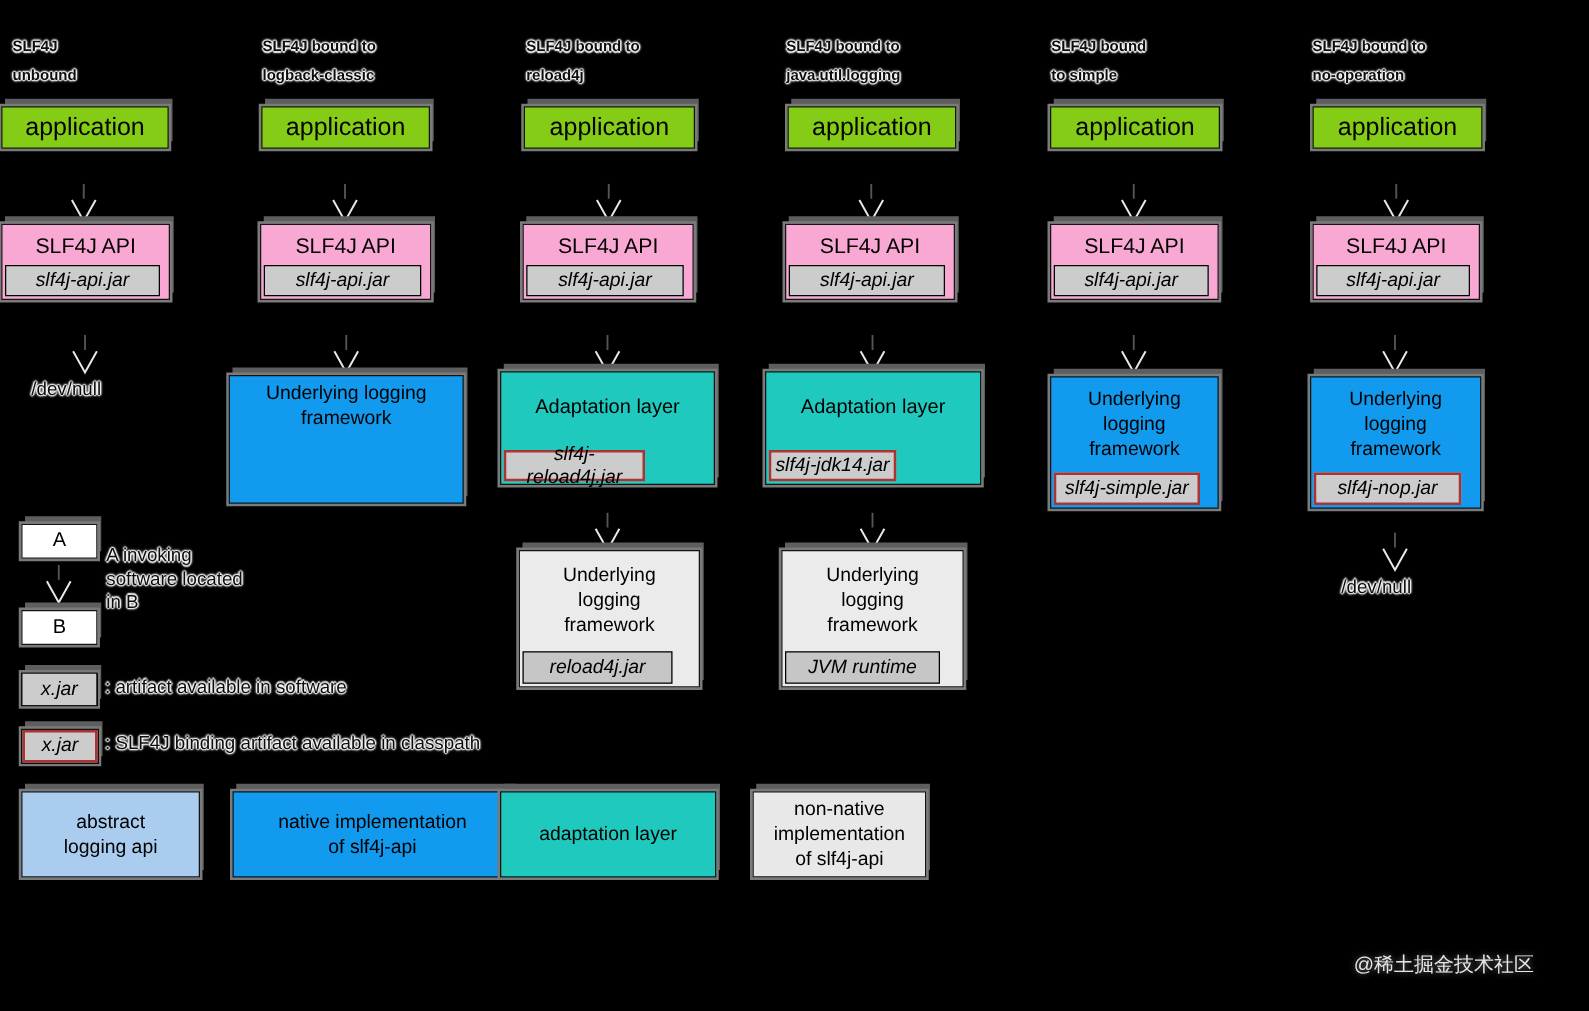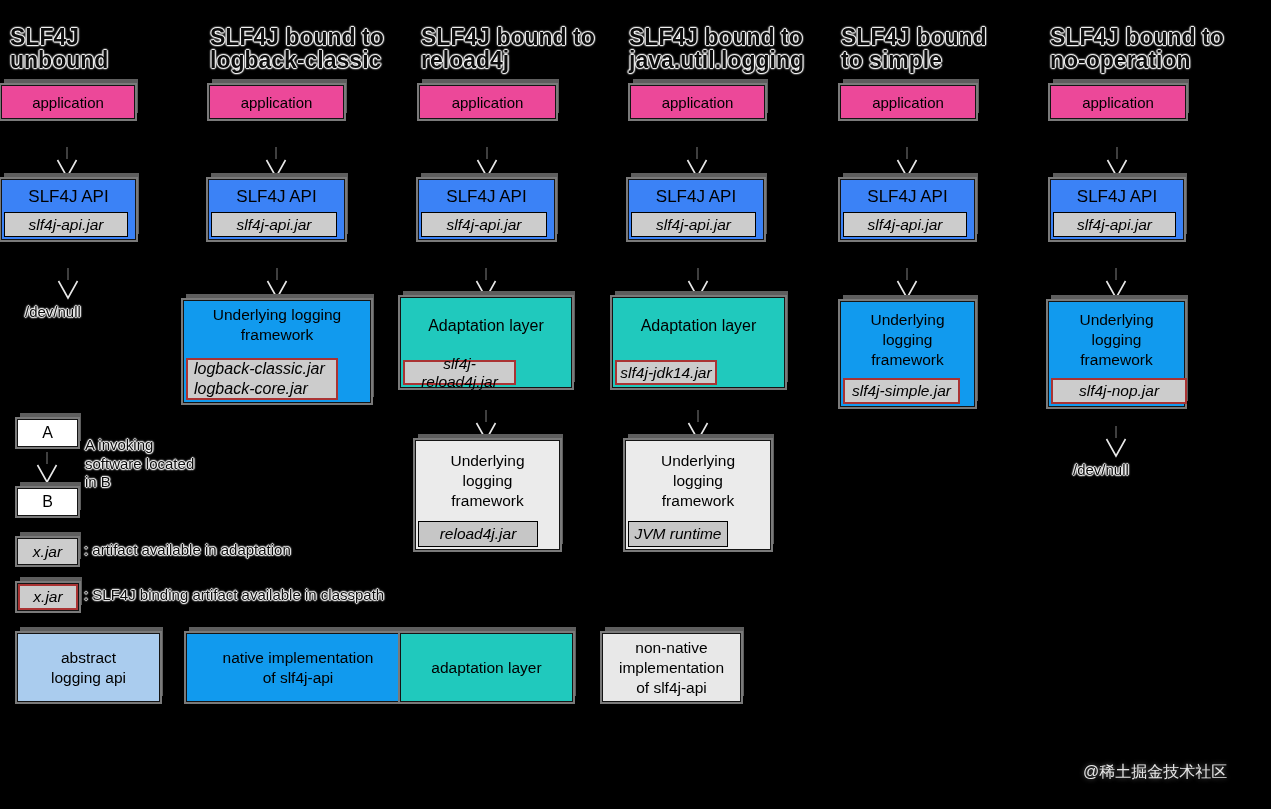--- a/index.html
+++ b/index.html
@@ -5,31 +5,31 @@
   html,body{margin:0;padding:0;background:#000;}
   #stage{
     position:relative;width:1271px;height:809px;background:#000;overflow:hidden;
     font-family:"Liberation Sans","DejaVu Sans",sans-serif;
   }
   
   .glow{
     color:#0c0c0c;
     text-shadow:0 0 2px #fff,0 0 2px #fff,0 0 3px #fff,1px 0 1px #f4f4f4,-1px 0 1px #f4f4f4,0 1px 1px #eee,0 -1px 1px #eee;
   }
-  .hdr{position:absolute;font-size:23px;line-height:23px;font-weight:700;white-space:pre-line;}
+  .hdr{position:absolute;font-size:12px;line-height:23px;font-weight:700;white-space:pre-line;}
   .box{
     position:absolute;box-sizing:border-box;border:1px solid #141414;
     box-shadow:0 0 0 2px #7a7a7a,3px -6px 0 0 #5e5e5e;
     color:#000;
   }
   .center-all{display:flex;align-items:center;justify-content:center;text-align:center;white-space:pre-line;}
   .bt{position:absolute;left:0;right:0;top:0;display:flex;align-items:center;justify-content:center;
       text-align:center;white-space:pre-line;color:#000;}
-  .app{background:#ec4899;font-size:15px;}
-  .api{background:#3b82f6;}
+  .app{background:#84cc16;font-size:20px;}
+  .api{background:#f9a8d4;}
   .native{background:#119aee;}
   .adapter{background:#20c9bd;}
   .neutral{background:#ebebeb;}
   .jar{
     position:absolute;left:2px;bottom:2px;box-sizing:border-box;background:#cccccc;border:1px solid #000;
     font-style:italic;display:flex;align-items:center;justify-content:center;text-align:center;
     font-size:15.5px;color:#000;white-space:pre-line;
   }
   .jar.bind{border:2px solid #aa3333;}
   .jar.two{justify-content:flex-start;text-align:left;padding-left:6px;line-height:20px;font-size:16px;}
@@ -82,22 +82,20 @@
       <div class="bt fs17" style="height:34px">SLF4J API</div>
       <div class="jar" style="width:126px;height:25px">slf4j-api.jar</div>
     </div>
     <svg class="arrow" style="left:266px;top:268px" viewBox="0 0 22 32">
       <line x1="11" y1="0" x2="11" y2="12" stroke="#555" stroke-width="1.5"></line>
       <polyline points="1.5,13 11,30 20.5,13" fill="none" stroke="#e8e8e8" stroke-width="1.6"></polyline>
     </svg>
     <div class="box native" style="left:183px;top:300px;width:188px;height:103px">
       <div class="bt fs155" style="height:47px">Underlying logging
 framework</div>
-      <div class="jar bind two" style="width:152px;height:42px">logback-classic.jar
-logback-core.jar</div>
     </div>
   </div>
 
   <div>
     <div class="hdr glow" style="left:421px;top:26px">SLF4J bound to
 reload4j</div>
     <div class="box app center-all" style="left:419px;top:85px;width:137px;height:34px">
       <span>application</span>
     </div>
     <svg class="arrow" style="left:476px;top:147px" viewBox="0 0 22 32">
@@ -151,21 +149,21 @@
       <div class="jar bind" style="width:102px;height:25px">slf4j-jdk14.jar</div>
     </div>
     <svg class="arrow" style="left:687px;top:410px" viewBox="0 0 22 32">
       <line x1="11" y1="0" x2="11" y2="12" stroke="#555" stroke-width="1.5"></line>
       <polyline points="1.5,13 11,30 20.5,13" fill="none" stroke="#e8e8e8" stroke-width="1.6"></polyline>
     </svg>
     <div class="box neutral" style="left:625px;top:440px;width:146px;height:110px">
       <div class="bt fs155" style="height:80px">Underlying
 logging
 framework</div>
-      <div class="jar dark" style="width:100px;height:26px">JVM runtime</div>
+      <div class="jar dark" style="width:124px;height:26px">JVM runtime</div>
     </div>
   </div>
 
   <div>
     <div class="hdr glow" style="left:841px;top:26px">SLF4J bound
 to simple</div>
     <div class="box app center-all" style="left:840px;top:85px;width:136px;height:34px">
       <span>application</span>
     </div>
     <svg class="arrow" style="left:896px;top:147px" viewBox="0 0 22 32">
@@ -203,21 +201,21 @@
       <div class="jar" style="width:123px;height:25px">slf4j-api.jar</div>
     </div>
     <svg class="arrow" style="left:1105px;top:268px" viewBox="0 0 22 32">
       <line x1="11" y1="0" x2="11" y2="12" stroke="#555" stroke-width="1.5"></line>
       <polyline points="1.5,13 11,30 20.5,13" fill="none" stroke="#e8e8e8" stroke-width="1.6"></polyline>
     </svg>
     <div class="box native" style="left:1048px;top:301px;width:137px;height:106px">
       <div class="bt fs155" style="height:76px">Underlying
 logging
 framework</div>
-      <div class="jar bind" style="width:136px;height:26px">slf4j-nop.jar</div>
+      <div class="jar bind" style="width:118px;height:26px">slf4j-nop.jar</div>
     </div>
     <svg class="arrow" style="left:1105px;top:426px" viewBox="0 0 22 32">
       <line x1="11" y1="0" x2="11" y2="12" stroke="#555" stroke-width="1.5"></line>
       <polyline points="1.5,13 11,30 20.5,13" fill="none" stroke="#e8e8e8" stroke-width="1.6"></polyline>
     </svg>
     <div class="txt glow" style="left:1073px;top:461px;width:95px">/dev/null</div>
   </div>
 
   <div>
     <div class="box center-all fs16" style="left:17px;top:419px;width:61px;height:28px;background:#fff">A</div>
@@ -228,21 +226,21 @@
     <div class="box center-all fs16" style="left:17px;top:488px;width:61px;height:28px;background:#fff">B</div>
     <div class="txt glow" style="left:85px;top:436px;width:140px">A invoking
 software located
 in B</div>
   </div>
 
   <div>
     <div class="box" style="left:17px;top:538px;width:61px;height:27px">
       <div class="jar" style="left:0;bottom:0;width:100%;height:100%;border:none">x.jar</div>
     </div>
-    <div class="txt glow" style="left:84px;top:541px;width:280px">: artifact available in adaptation</div>
+    <div class="txt glow" style="left:84px;top:541px;width:280px">: artifact available in software</div>
     <div class="box" style="left:17px;top:583px;width:62px;height:28px">
       <div class="jar bind" style="left:0;bottom:0;width:100%;height:100%">x.jar</div>
     </div>
     <div class="txt glow" style="left:84px;top:586px;width:360px">: SLF4J binding artifact available in classpath</div>
   </div>
 
   <div>
     <div class="box center-all legendbox" style="left:17px;top:633px;width:143px;height:69px;background:#aaccee">abstract
 logging api</div>
     <div class="box center-all legendbox" style="left:186px;top:633px;width:224px;height:69px;background:#119aee">native implementation

